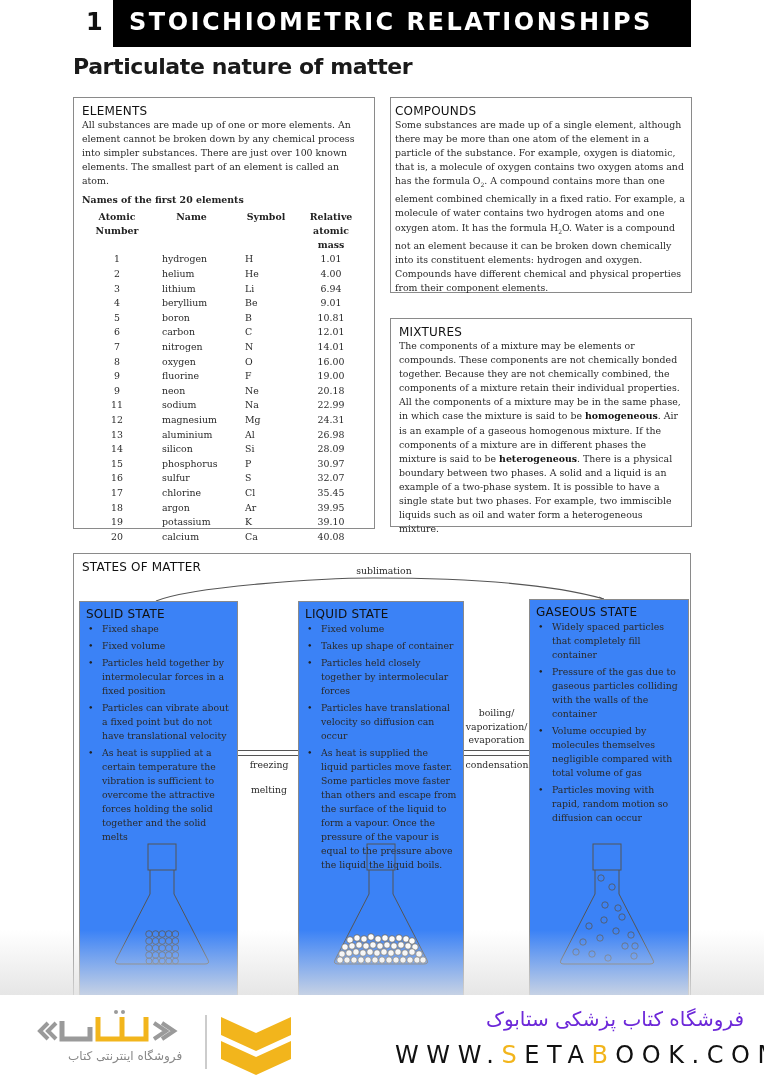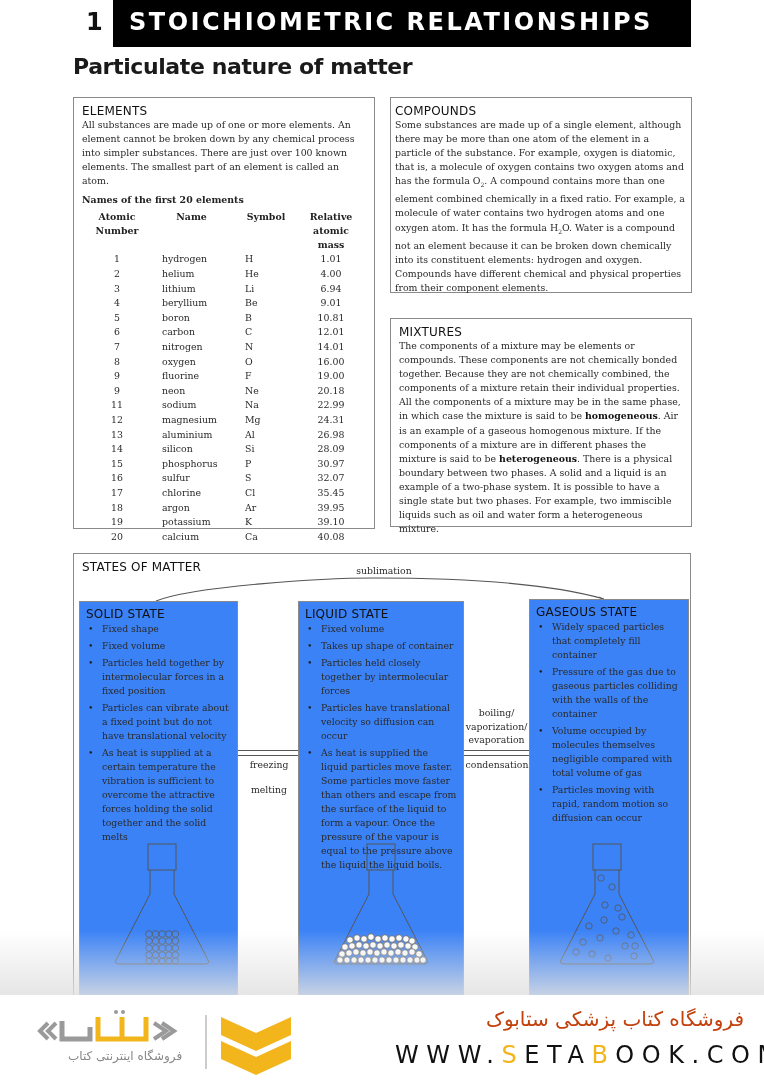--- a/index.html
+++ b/index.html
@@ -42,21 +42,21 @@
   .state li::before { content: "•"; position: absolute; left: 2px; top: 0; color: #222; }
 
   .arrow-label { position: absolute; font-size: 9.3px; text-align: center; color: #2a2a2a; line-height: 13.5px; }
   .arrow-line { position: absolute; height: 0; border-top: 1.4px solid #555; }
 
   .flask { position: absolute; }
 
   .fade { position: absolute; left: 0; top: 930px; width: 764px; height: 70px; background: linear-gradient(to bottom, rgba(255,255,255,0), rgba(225,225,225,0.9)); pointer-events: none; }
 
   .footer { position: absolute; left: 0; top: 995px; width: 764px; height: 85px; background: #fff; }
-  .store-name { position: absolute; right: 20px; top: 12px; font-family: "DejaVu Sans", sans-serif; font-size: 20px; color: #c2410c; direction: rtl; }
+  .store-name { position: absolute; right: 20px; top: 12px; font-family: "DejaVu Sans", sans-serif; font-size: 20px; color: #6d28d9; direction: rtl; }
   .store-url { position: absolute; left: 395px; top: 46px; font-family: "DejaVu Sans", sans-serif; font-size: 24px; color: #111; letter-spacing: 7.6px; }
   .store-url .hl { color: #f2b51c; }
   .logo-wrap { position: absolute; left: 36px; top: 14px; width: 260px; height: 66px; }
   .logo-tag { position: absolute; left: 32px; top: 40px; font-family: "DejaVu Sans", sans-serif; font-size: 12px; color: #888; direction: rtl; }
 </style>
 </head>
 <body>
 
 <div class="chapter-num">1</div>
 <div class="chapter-bar">STOICHIOMETRIC RELATIONSHIPS</div>

